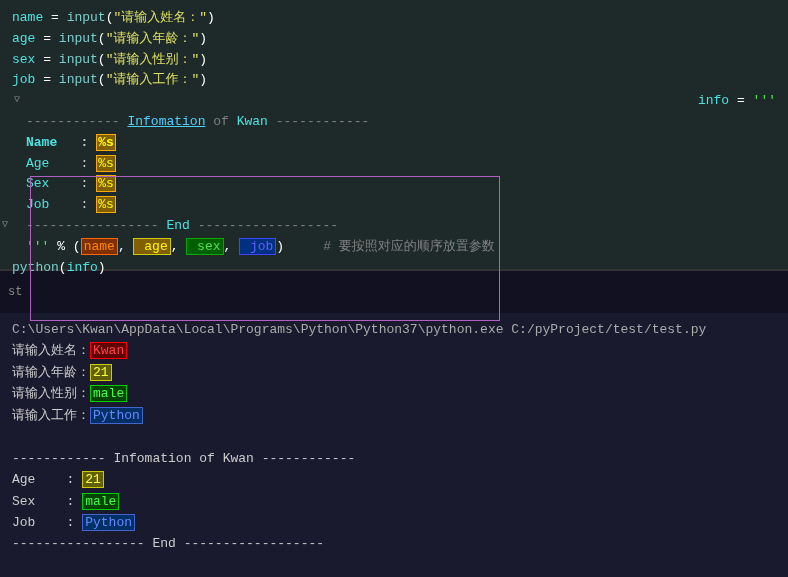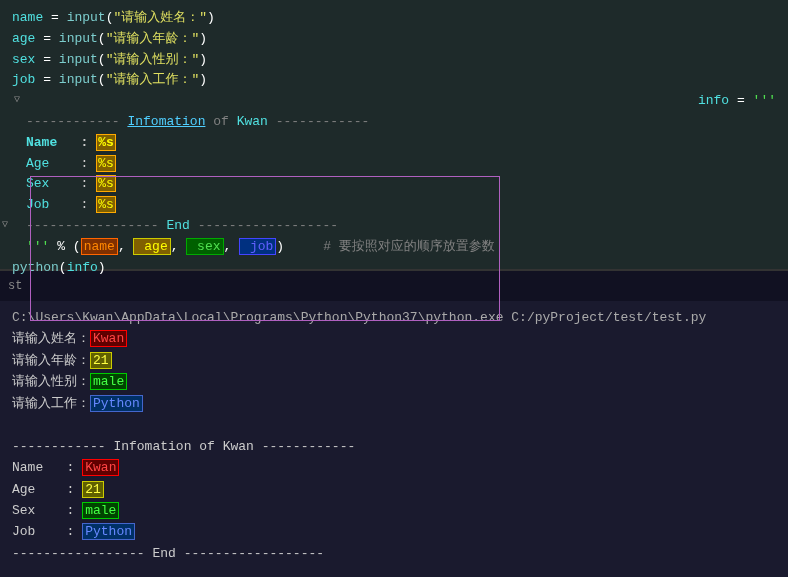--- a/index.html
+++ b/index.html
@@ -105,30 +105,29 @@
     <div class="code-line" style="padding-left:14px;"><span class="label-cyan">Sex</span>    : <span class="fmt-yellow">%s</span></div>
     <div class="code-line" style="padding-left:14px;"><span class="label-cyan">Job</span>    : <span class="fmt-yellow">%s</span></div>
     <div class="code-line" style="padding-left:14px;"><span class="dashed">----------------- </span><span class="label-cyan">End</span><span class="dashed"> ------------------</span></div>
   </div>
 
   <span class="tri" style="position:absolute;left:2px;top:218px;">▽</span>
   <div class="code-line" style="padding-left:14px;"><span class="str-g">'''</span> <span class="op">%</span> <span class="punc">(</span><span class="hl-orange">name</span><span class="punc">, </span><span class="hl-yellow"> age</span><span class="punc">, </span><span class="hl-green"> sex</span><span class="punc">, </span><span class="hl-blue"> job</span><span class="punc">)</span>     <span class="comment"># 要按照对应的顺序放置参数</span></div>
   <div class="code-line"><span class="fn">python</span><span class="punc">(</span><span class="var-cyan">info</span><span class="punc">)</span></div>
 </div>
 
-<div style="background:#111122;color:#888;font-size:12px;padding:8px 8px;border-top:1px solid #333;">
+<div style="background:#111122;color:#888;font-size:12px;padding:14px 8px;border-top:1px solid #333;">
   <span>st</span>
 </div>
 
 <div id="terminal">
   <div class="term-line"><span class="term-path">C:\Users\Kwan\AppData\Local\Programs\Python\Python37\python.exe C:/pyProject/test/test.py</span></div>
   <div class="term-line">请输入姓名：<span class="t-red">Kwan</span></div>
   <div class="term-line">请输入年龄：<span class="t-yellow">21</span></div>
   <div class="term-line">请输入性别：<span class="t-green">male</span></div>
   <div class="term-line">请输入工作：<span class="t-blue">Python</span></div>
   <div class="term-line">&nbsp;</div>
   <div class="term-line"><span>------------ Infomation of Kwan ------------</span></div>
-  <div class="term-line"><span>Name</span>   : <span class="r-red">Kwan</span></div>
   <div class="term-line"><span>Age</span>    : <span class="r-yellow">21</span></div>
   <div class="term-line"><span>Sex</span>    : <span class="r-green">male</span></div>
   <div class="term-line"><span>Job</span>    : <span class="r-blue">Python</span></div>
   <div class="term-line"><span>----------------- End ------------------</span></div>
 </div>
 
 </body></html>

